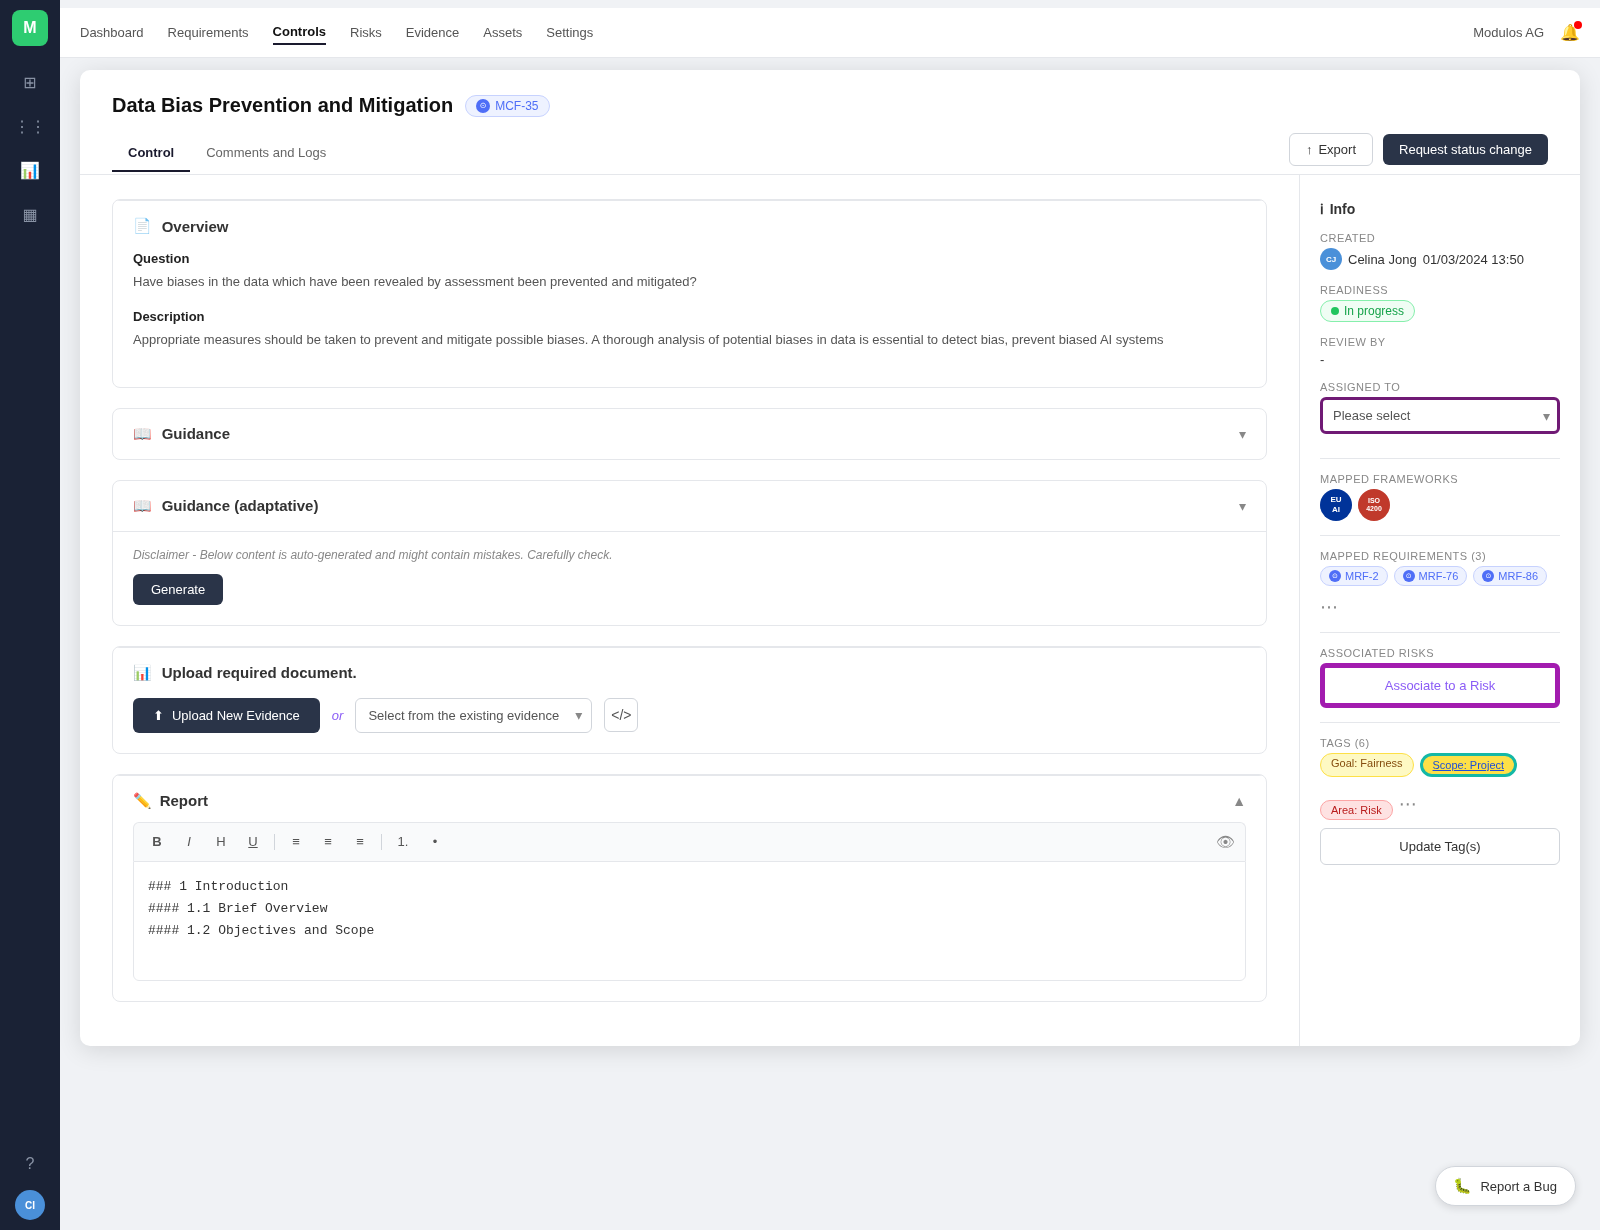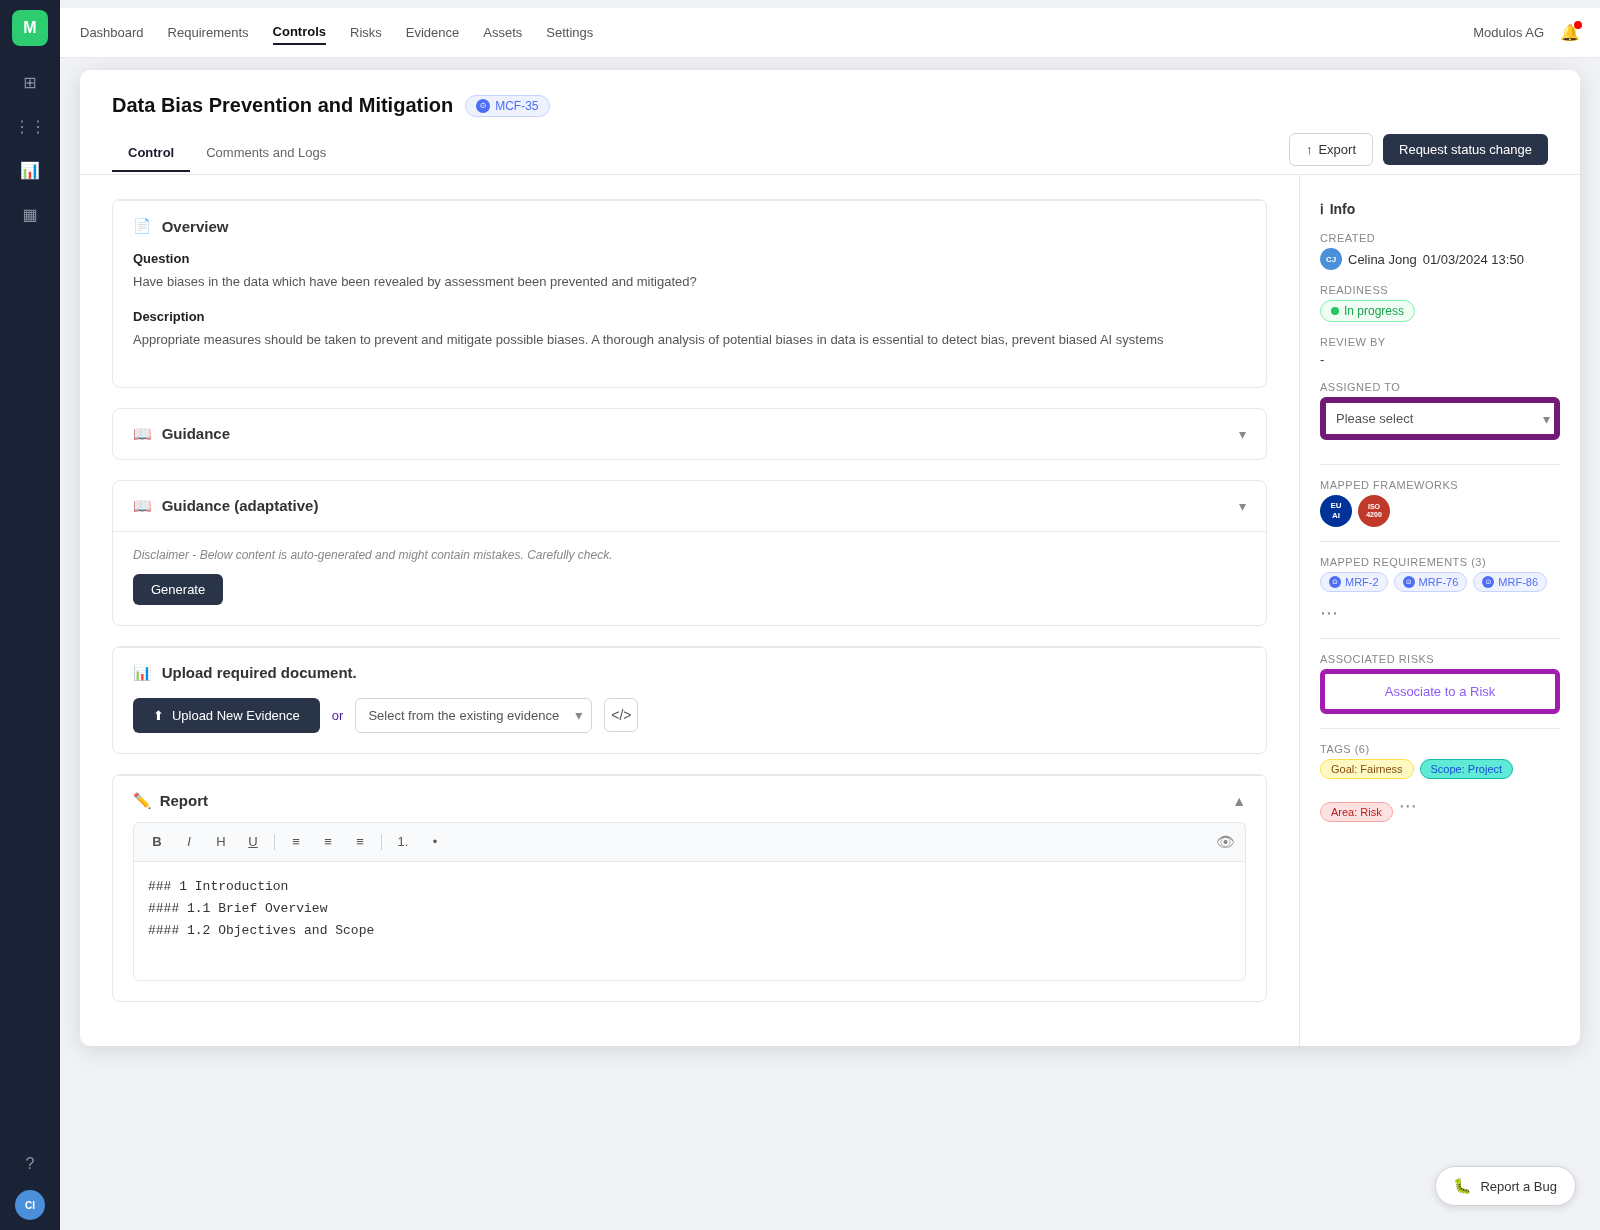--- a/index.html
+++ b/index.html
@@ -246,22 +246,23 @@
       background: #2a3448;
       color: #fff;
       border: none;
       border-radius: 6px;
       padding: 10px 20px;
       font-size: 13px;
       cursor: pointer;
       display: flex; align-items: center; gap: 8px;
     }
     .or-label {
-      color: #4c1d95;
-      font-size: 13px;
+      color: #8b5cf6;
+      font-size: 13px;
+      font-style: italic;
     }
     .evidence-select {
       border: 1px solid #d1d5db;
       border-radius: 6px;
       padding: 9px 32px 9px 12px;
       font-size: 13px;
       color: #555;
       background: #fff;
       appearance: none;
       cursor: pointer;
@@ -399,21 +400,21 @@
       color: #16a34a;
     }
     .readiness-dot {
       width: 8px; height: 8px;
       background: #22c55e;
       border-radius: 50%;
     }
     .divider { height: 1px; background: #e5e7eb; margin: 14px 0; }
     .assigned-select {
       width: 100%;
-      border: 6px solid #701a75;
+      border: 3px solid #701a75;
       border-radius: 6px;
       padding: 8px 28px 8px 10px;
       font-size: 13px;
       color: #555;
       background: #fff;
       appearance: none;
       cursor: pointer;
       position: relative;
     }
     .select-wrapper-full {
@@ -495,21 +496,21 @@
       gap: 6px;
       margin-bottom: 8px;
     }
     .tag-chip {
       border-radius: 20px;
       padding: 3px 10px;
       font-size: 11px;
       font-weight: 500;
     }
     .tag-goal { background: #fef9c3; color: #854d0e; border: 1px solid #fde047; }
-    .tag-scope { background: #5eead4; color: #1d4ed8; border: 1px solid #14b8a6; }
+    .tag-scope { background: #fde047; color: #1d4ed8; border: 3px solid #14b8a6; text-decoration: underline; }
     .tag-area { background: #fee2e2; color: #b91c1c; border: 1px solid #fca5a5; margin-top: 17px; }
     .update-tags-btn {
       width: 100%;
       border: 1px solid #d1d5db;
       border-radius: 6px;
       background: #fff;
       padding: 10px;
       font-size: 13px;
       color: #333;
       cursor: pointer;
@@ -797,20 +798,21 @@
         <div class="divider"></div>
 
         <div class="info-row">
           <div class="info-label">TAGS (6)</div>
           <div class="tags-row">
             <span class="tag-chip tag-goal">Goal: Fairness</span>
             <span class="tag-chip tag-scope">Scope: Project</span>
             <span class="tag-chip tag-area">Area: Risk</span>
             <button class="see-more-btn">⋯</button>
           </div>
+          <button class="update-tags-btn">Update Tag(s)</button>
         </div>
 
       </div>
 
     </div>
   </div>
 </div>
 
 <button class="report-bug-btn">
   <span class="bug-icon">🐛</span>

